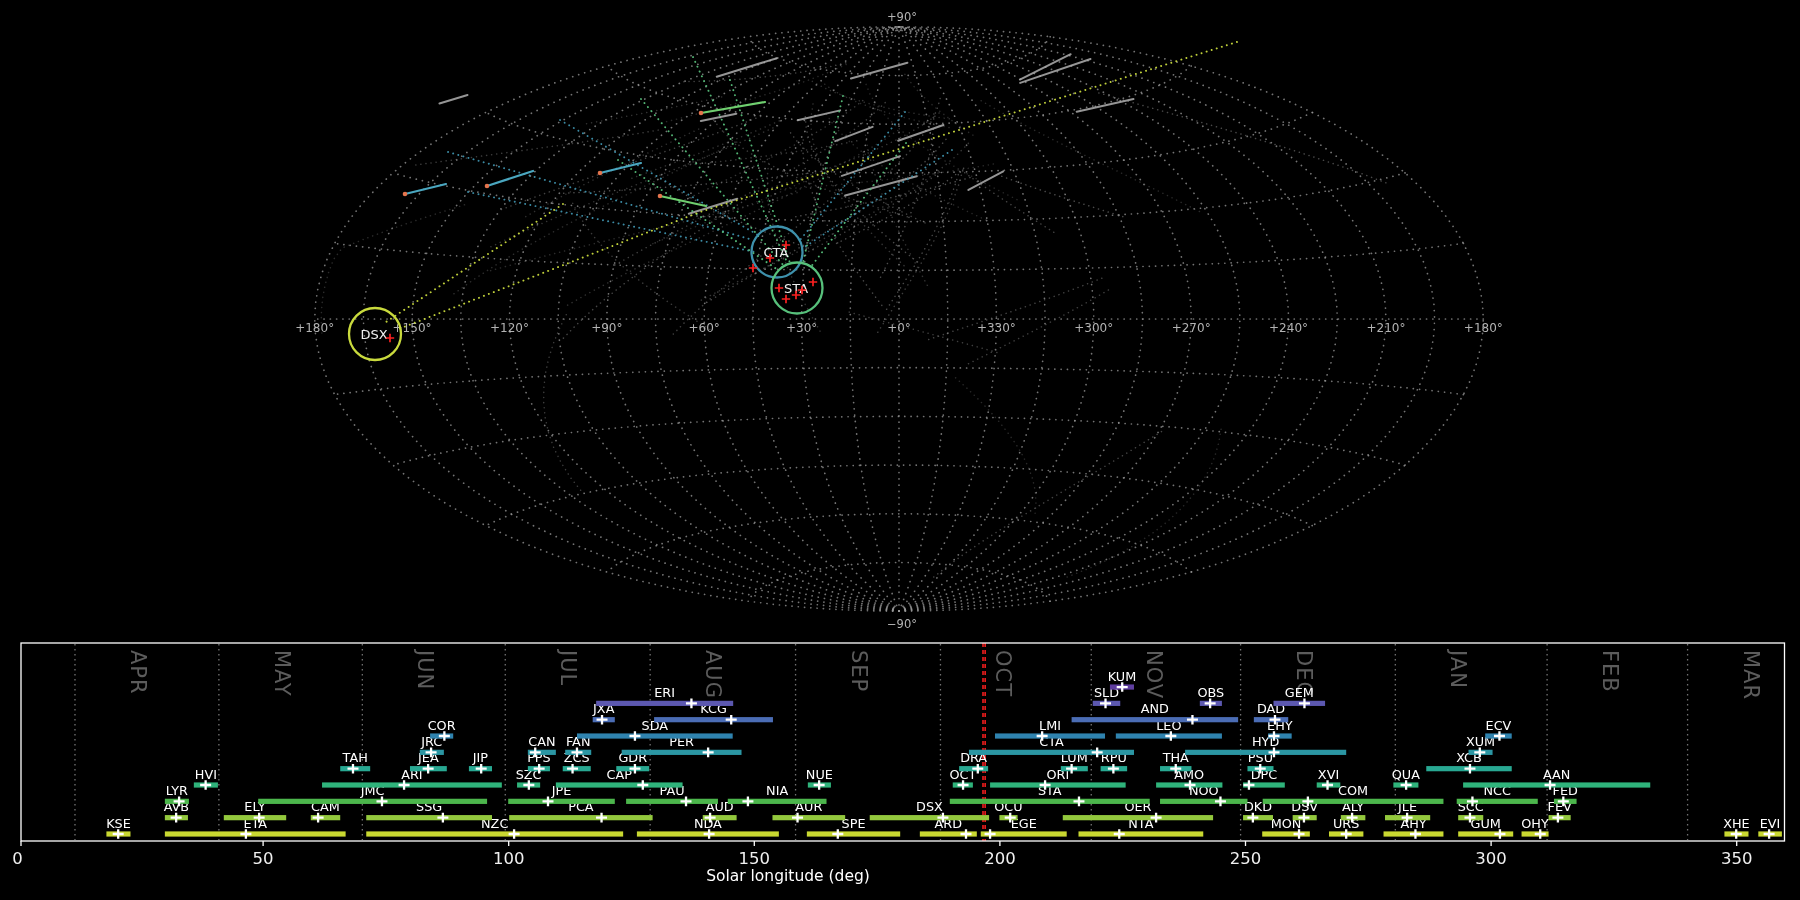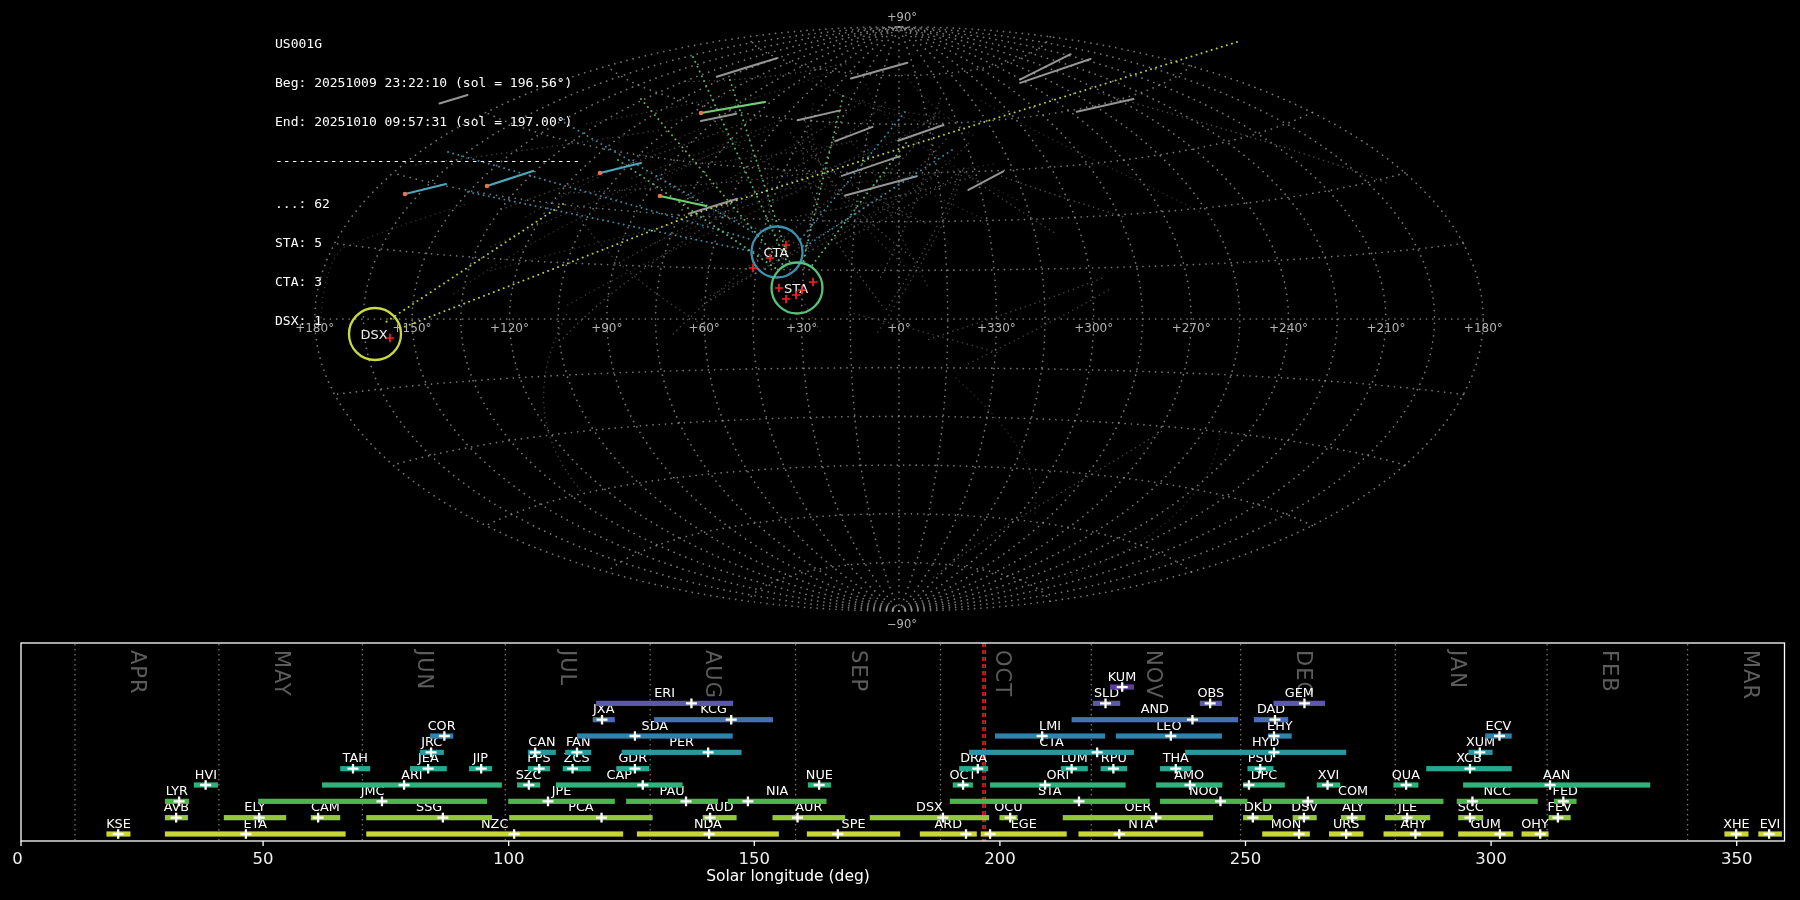--- a/index.html
+++ b/index.html
@@ -472,23 +472,13 @@
       <line x1="999.9" y1="841" x2="999.9" y2="846" stroke="#fff" stroke-width="1.3"></line>
       <text x="999.9" y="864" fill="#f0f0f0" font-size="16.5" text-anchor="middle" font-family="&quot;DejaVu Sans&quot;,sans-serif">200</text>
       <line x1="1245.5" y1="841" x2="1245.5" y2="846" stroke="#fff" stroke-width="1.3"></line>
       <text x="1245.5" y="864" fill="#f0f0f0" font-size="16.5" text-anchor="middle" font-family="&quot;DejaVu Sans&quot;,sans-serif">250</text>
       <line x1="1491.1" y1="841" x2="1491.1" y2="846" stroke="#fff" stroke-width="1.3"></line>
       <text x="1491.1" y="864" fill="#f0f0f0" font-size="16.5" text-anchor="middle" font-family="&quot;DejaVu Sans&quot;,sans-serif">300</text>
       <line x1="1736.7" y1="841" x2="1736.7" y2="846" stroke="#fff" stroke-width="1.3"></line>
       <text x="1736.7" y="864" fill="#f0f0f0" font-size="16.5" text-anchor="middle" font-family="&quot;DejaVu Sans&quot;,sans-serif">350</text>
       <text x="788" y="881" fill="#fff" font-size="15.5" text-anchor="middle" font-family="&quot;DejaVu Sans&quot;,sans-serif">Solar longitude (deg)</text>
     </svg>
-  <div class="hdr">
-    <div>US001G</div>
-    <div>Beg: 20251009 23:22:10 (sol = 196.56°)</div>
-    <div>End: 20251010 09:57:31 (sol = 197.00°)</div>
-    <div>---------------------------------------</div>
-    <div class="gap">...: 62</div>
-    <div>STA: 5</div>
-    <div>CTA: 3</div>
-    <div>DSX: 1</div>
-  </div>
 </div>
 
 </body></html>

